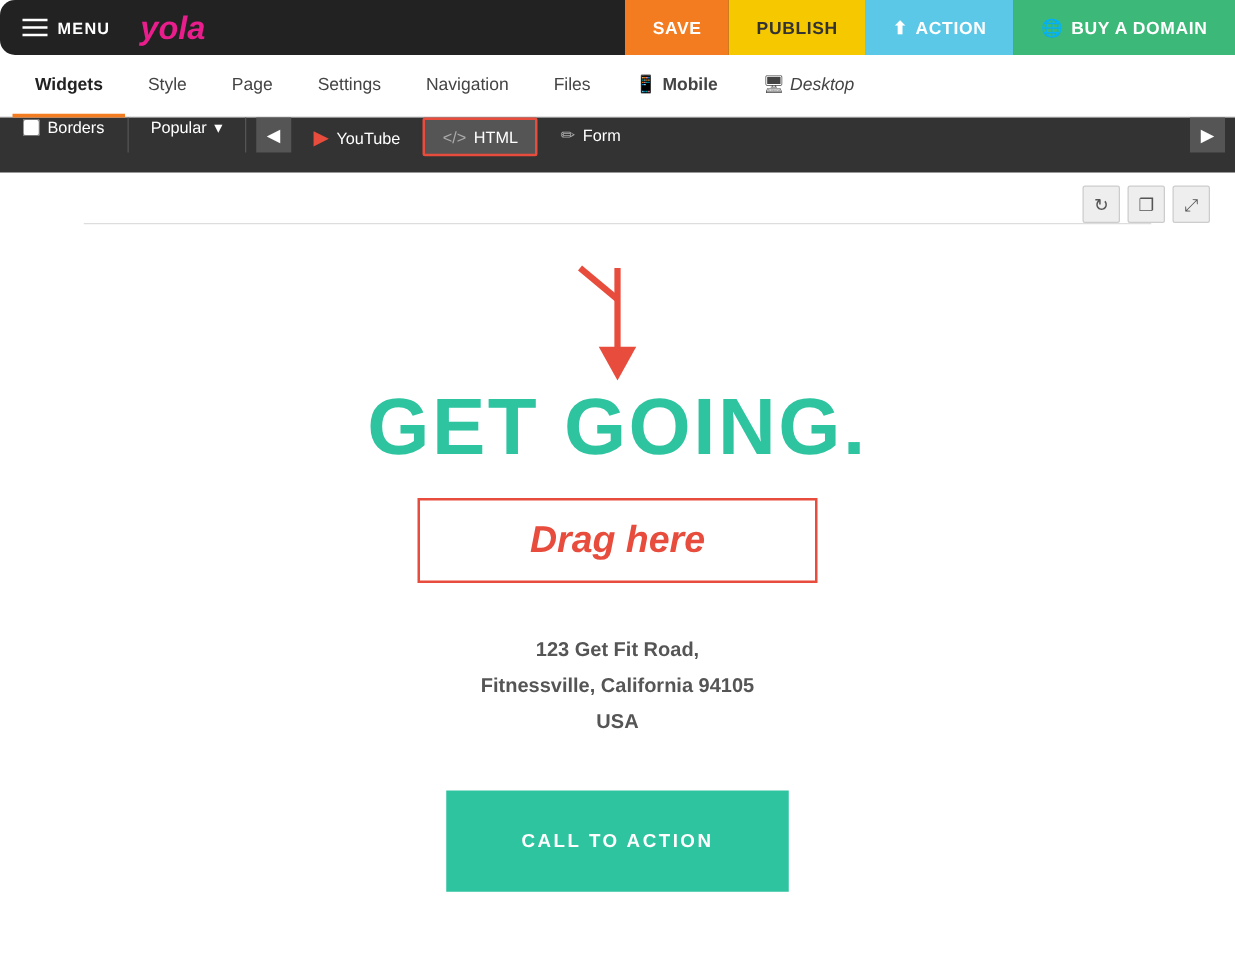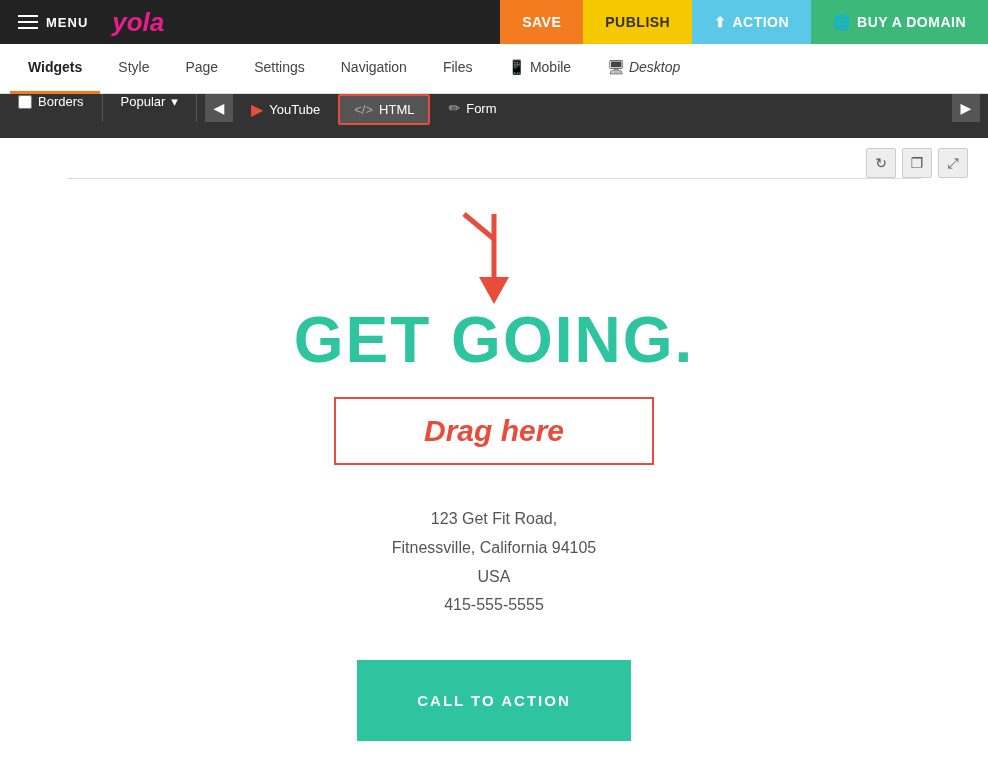--- a/index.html
+++ b/index.html
@@ -5,20 +5,21 @@
     * { margin: 0; padding: 0; box-sizing: border-box; }
     body { font-family: Arial, sans-serif; width: 988px; height: 767px; overflow: hidden; background: #fff; }
 
     
     #topbar {
       display: flex;
       align-items: center;
       background: #222;
       height: 44px;
       padding: 0 0 0 10px;
+      border-radius: 12px;
     }
     #menu-btn {
       display: flex;
       flex-direction: column;
       gap: 4px;
       cursor: pointer;
       padding: 6px 8px;
     }
     #menu-btn span {
       display: block;
@@ -244,20 +245,21 @@
       font-weight: bold;
     }
 
     
     #address-block {
       text-align: center;
       color: #555;
       font-size: 16px;
       line-height: 1.8;
       margin-bottom: 40px;
+      font-weight: bold;
     }
 
     
     #cta-button {
       background: #2ec4a0;
       color: #fff;
       border: none;
       padding: 32px 60px;
       font-size: 15px;
       font-weight: bold;
@@ -303,21 +305,21 @@
     <span>Settings</span>
   </div>
   <div class="nav-tab">
     <span>Navigation</span>
   </div>
   <div class="nav-tab">
     <span>Files</span>
   </div>
   <div class="nav-tab">
     <span>📱</span>
-    <span style="margin-left:4px;">Mobile</span>
+    <span style="margin-left:4px;font-weight:bold;">Mobile</span>
   </div>
   <div class="nav-tab">
     <span>🖥</span>
     <span style="margin-left:4px;font-style:italic;">Desktop</span>
   </div>
 </div>
 
 <div id="widgettoolbar">
   <label class="wt-checkbox-label">
     <input type="checkbox" class="wt-checkbox" style="">
@@ -372,18 +374,17 @@
     <div id="get-going-text">GET GOING.</div>
 
     <div id="drag-here-box">
       <span id="drag-here-text">Drag here</span>
     </div>
 
     <div id="address-block">
       <div>123 Get Fit Road,</div>
       <div>Fitnessville, California 94105</div>
       <div>USA</div>
-      <div>415-555-5555</div>
     </div>
 
     <button id="cta-button">CALL TO ACTION</button>
   </div>
 </div>
 
 </body></html>

